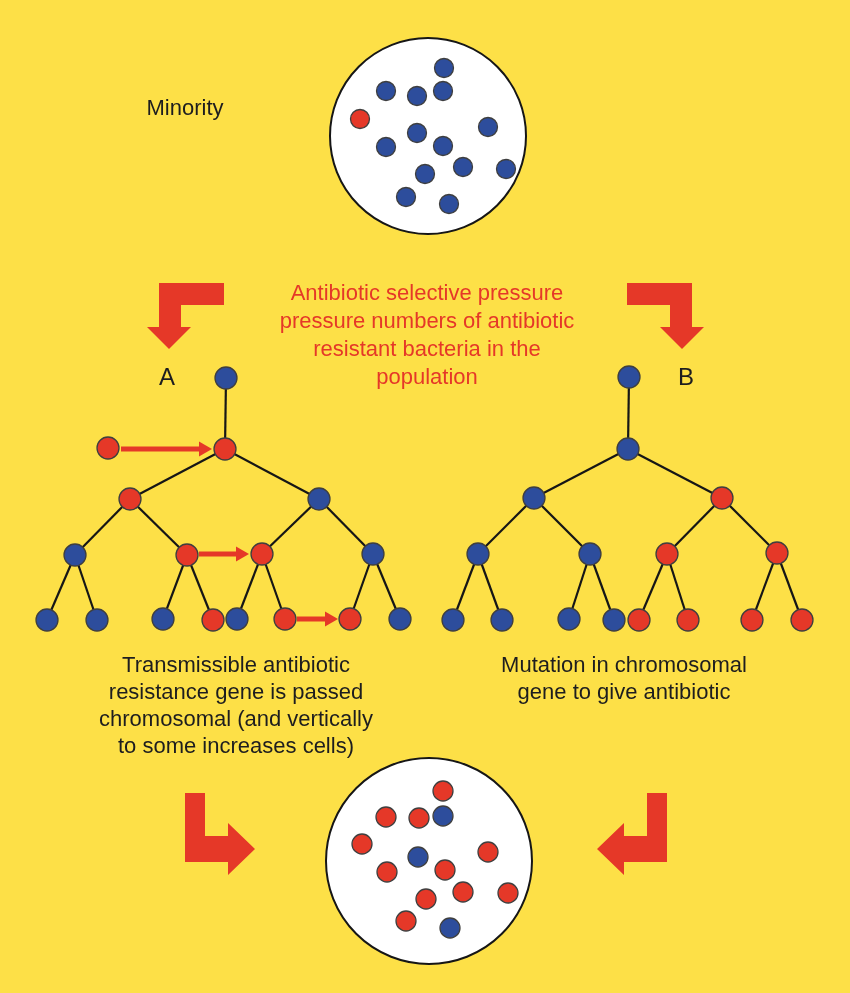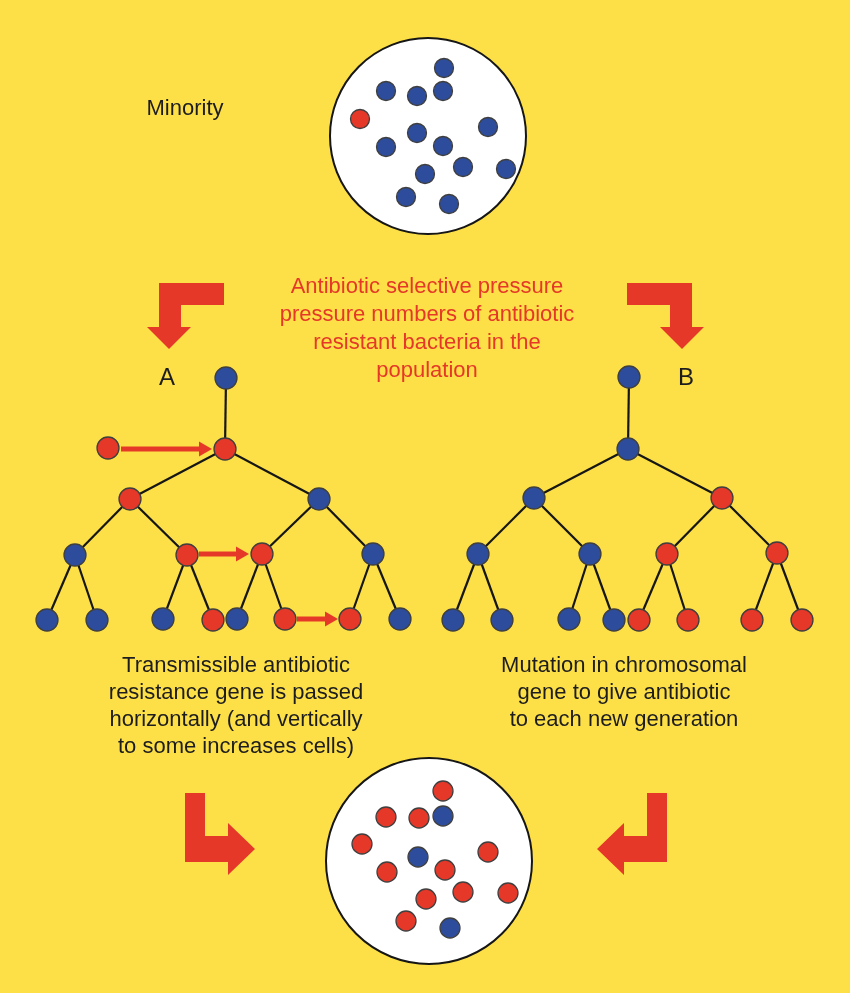--- a/index.html
+++ b/index.html
@@ -123,35 +123,34 @@
         <circle cx="688" cy="620" r="11" fill="#e53828" stroke="#3f3f3f" stroke-width="1.3"></circle>
         <circle cx="752" cy="620" r="11" fill="#e53828" stroke="#3f3f3f" stroke-width="1.3"></circle>
         <circle cx="802" cy="620" r="11" fill="#e53828" stroke="#3f3f3f" stroke-width="1.3"></circle>
       </g>
     </svg>
 
   <div class="tblock" style="left:185px;top:94px;">
     <span class="ln">Minority</span>
   </div>
 
-  <div class="tblock red" style="left:427px;top:272px;line-height:28px;">
+  <div class="tblock red" style="left:427px;top:279px;line-height:28px;">
     <span class="ln">Antibiotic selective pressure</span>
     <span class="ln">pressure numbers of antibiotic</span>
     <span class="ln">resistant bacteria in the</span>
     <span class="ln">population</span>
   </div>
 
   <div class="treelabel" style="left:167px;top:363px;">A</div>
   <div class="treelabel" style="left:686px;top:363px;">B</div>
 
   <div class="tblock" style="left:236px;top:651px;">
     <span class="ln">Transmissible antibiotic</span>
     <span class="ln">resistance gene is passed</span>
-    <span class="ln">horizontally (and vertically</span>
+    <span class="ln">chromosomal (and vertically</span>
     <span class="ln">to some increases cells)</span>
   </div>
 
   <div class="tblock" style="left:624px;top:651px;text-align:center;">
     <span class="ln">Mutation in chromosomal</span>
     <span class="ln">gene to give antibiotic</span>
-    <span class="ln">to each new generation</span>
   </div>
 </div>
 
 </body></html>

